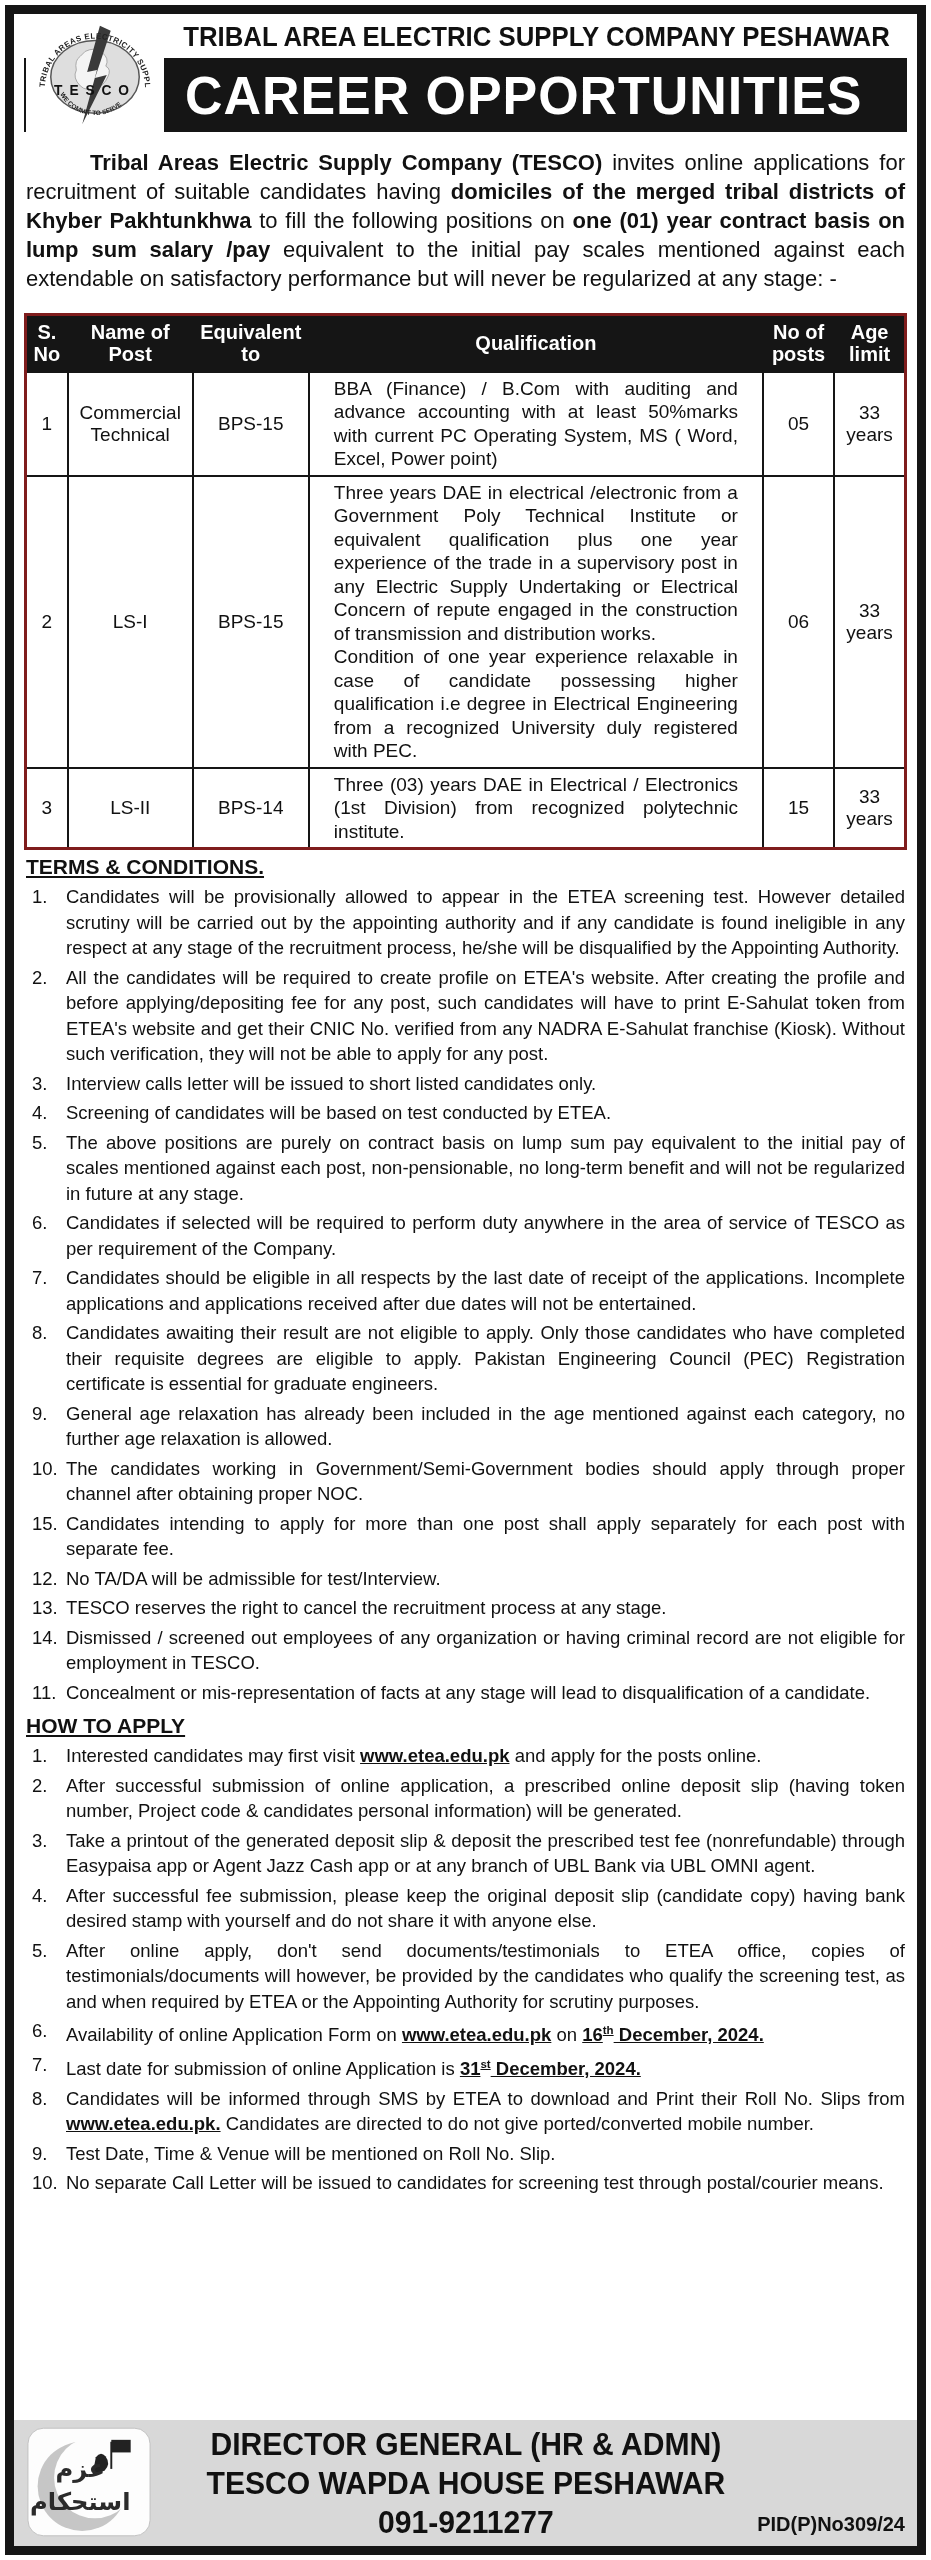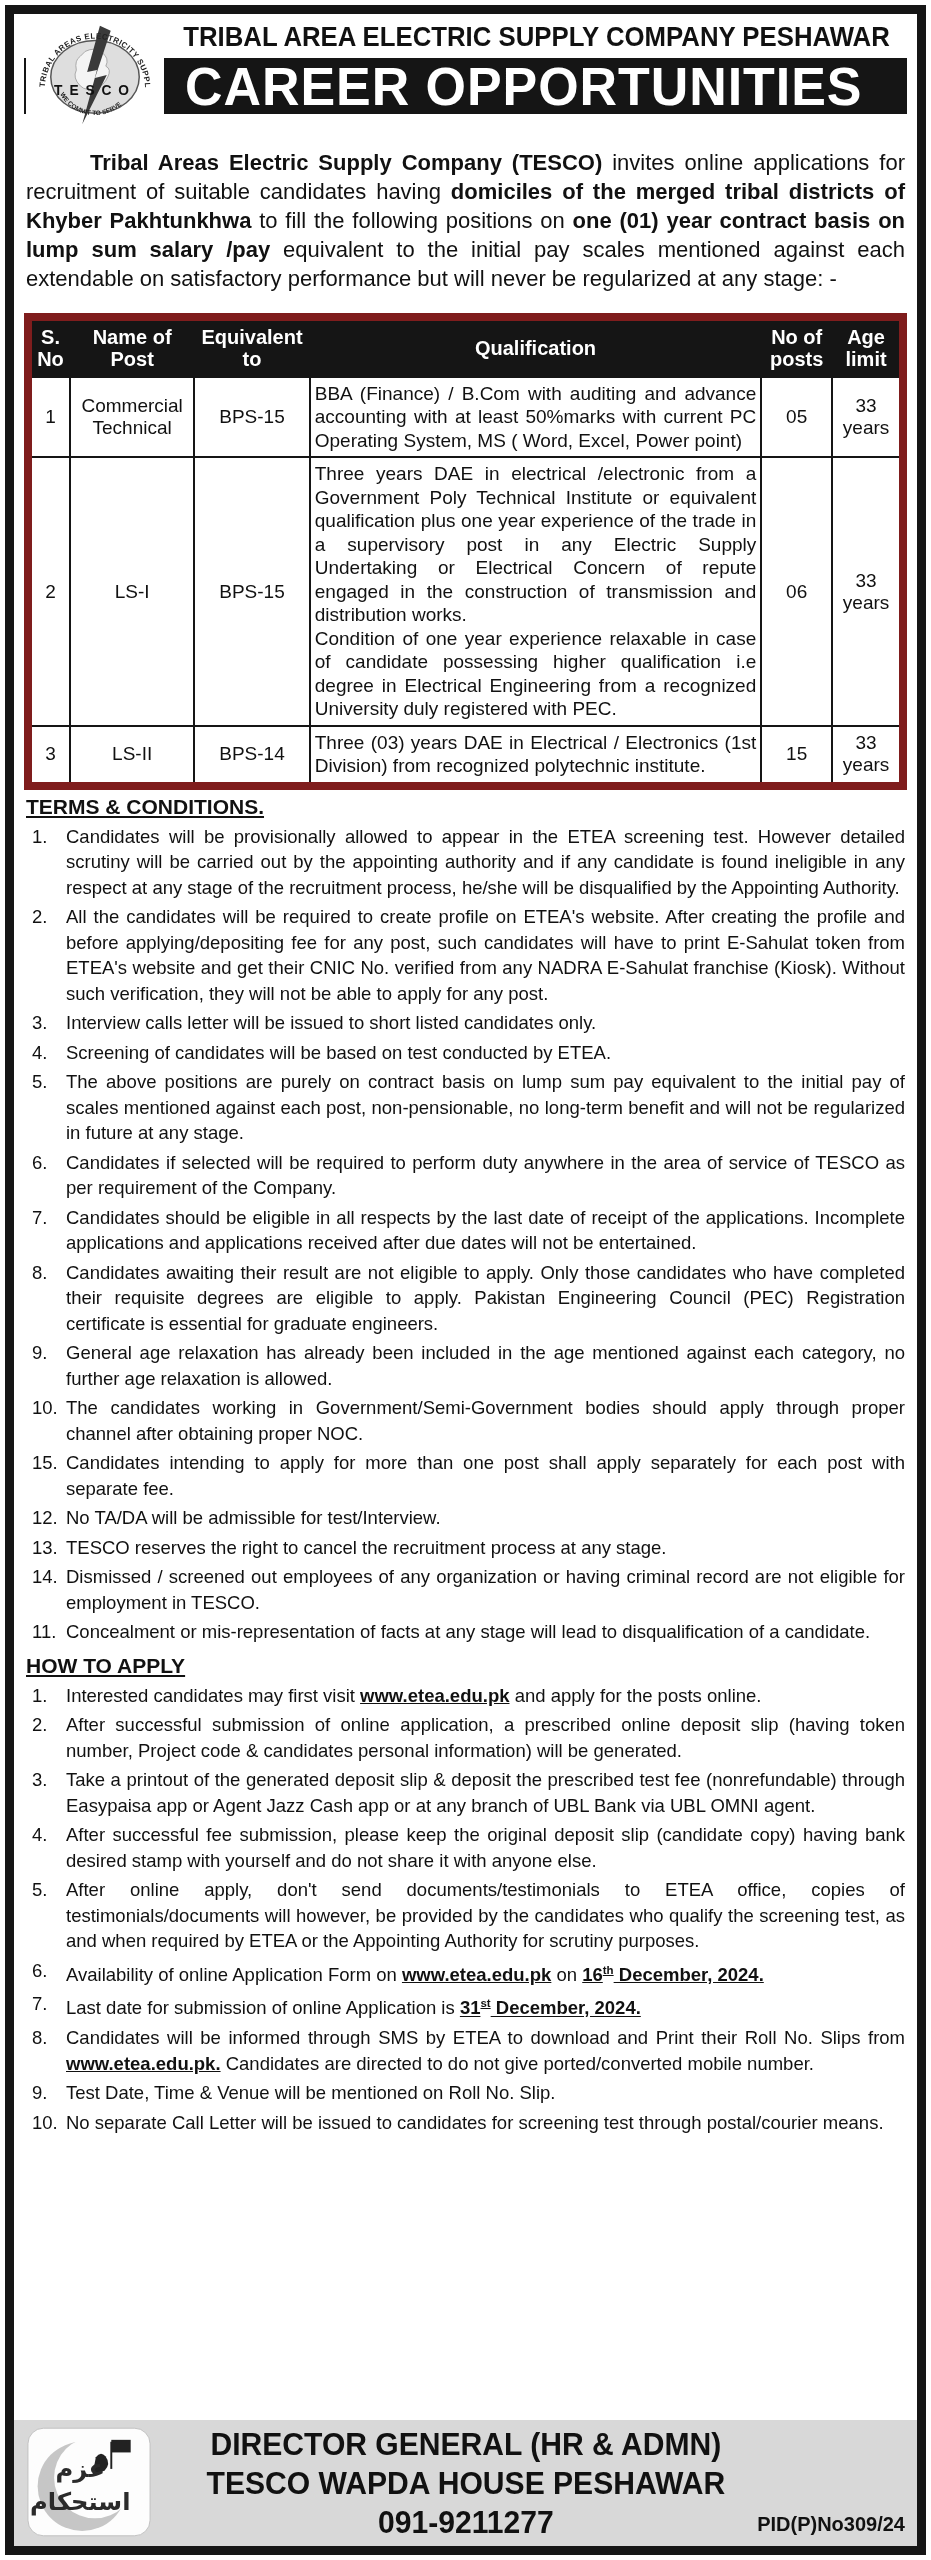--- a/index.html
+++ b/index.html
@@ -14,21 +14,21 @@
   }
 
   
   .masthead { position:relative; height:122px; flex:0 0 auto; }
   .org-title {
     margin-left:142px; height:42px; display:flex; align-items:center; justify-content:center;
     font-weight:bold; font-size:28px; white-space:nowrap;
     transform:scaleX(.92); transform-origin:center;
   }
   .banner {
-    position:absolute; left:0; right:0; top:42px; height:56px; background:#151515;
+    position:absolute; left:0; right:0; top:42px; height:74px; background:#151515;
     display:flex; align-items:center; justify-content:center; padding-left:116px;
   }
   .banner-text {
     color:#fff; font-weight:bold; font-size:53px; letter-spacing:1px; white-space:nowrap;
     transform:scaleX(.98);
   }
   .logo-panel {
     position:absolute; left:2px; top:0; width:138px; height:120px; background:#fff; z-index:2;
     display:flex; align-items:center; justify-content:center;
   }
@@ -36,29 +36,29 @@
   
   .intro {
     margin:10px 2px 20px 2px; font-size:22px; line-height:29px;
     text-align:justify; text-indent:64px;
   }
   .b  { font-weight:bold; }
   .bu { font-weight:bold; text-decoration:underline; }
   .sup { vertical-align:super; font-size:62%; }
 
   
-  table.jobs { width:100%; border-collapse:collapse; border:8px solid #7f1d1d; flex:0 0 auto; }
+  table.jobs { width:100%; border-collapse:collapse; border:3px solid #7f1d1d; flex:0 0 auto; }
   table.jobs th, table.jobs td { border:2px solid #151515; }
   table.jobs th {
     background:#151515; color:#fff; font-size:20px; font-weight:bold;
     line-height:1.12; padding:5px 2px; text-align:center;
   }
   table.jobs td { font-size:19px; padding:3px 6px; vertical-align:middle; }
   .c { text-align:center; }
-  .qcell { text-align:justify; line-height:23.5px; padding:4px 4px !important; }
+  .qcell { text-align:justify; line-height:23.5px; padding:4px 24px !important; }
   .qcell .qpara + .qpara { margin-top:0; }
 
   
   .sec-heading {
     font-size:21px; font-weight:bold; text-decoration:underline;
     margin:5px 0 5px 2px; flex:0 0 auto;
   }
   .li { display:flex; margin:0 0 4px 0; font-size:18.5px; line-height:25.5px; flex:0 0 auto; }
   .li .num { flex:0 0 42px; padding-left:8px; }
   .li .txt { flex:1; text-align:justify; padding-right:2px; }

